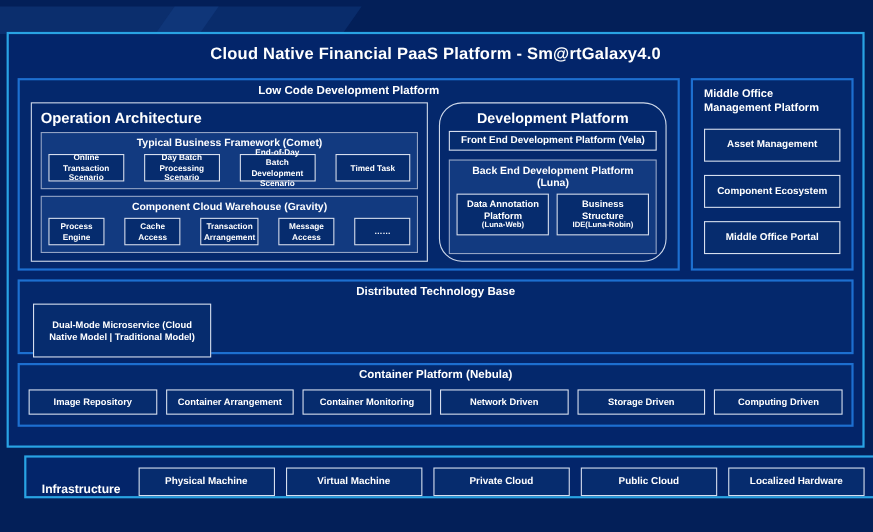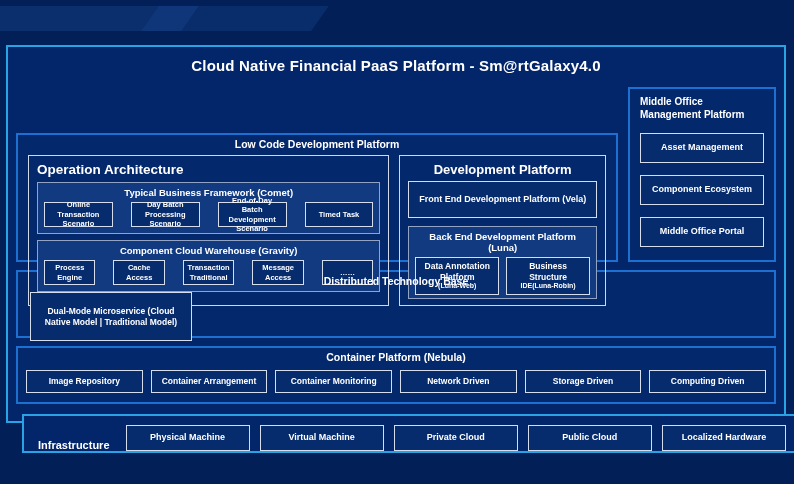--- a/index.html
+++ b/index.html
@@ -10,51 +10,51 @@
     background:#031f58;
     font-family:"Liberation Sans", sans-serif;
     color:#ffffff;
     overflow:hidden;
   }
   .deco { position:absolute; top:6px; height:25px; transform:skewX(-35deg); }
   .deco1 { left:-30px; width:220px; background:#123a80; opacity:.55; }
   .deco2 { left:150px; width:170px; background:#17448f; opacity:.35; }
 
   .outer-box {
-    position:absolute; left:6px; top:45px; width:780px; height:378px;
+    position:absolute; left:6px; top:29px; width:780px; height:378px;
     border:2px solid #29a3e3; background:#03256a; padding:0 8px;
   }
   .page-title { text-align:center; margin-top:10px; font-size:15px; font-weight:bold; letter-spacing:.2px; }
 
   .top-row { display:flex; gap:10px; margin-top:13px; height:175px; }
 
   .blue-box { border:2px solid #1d6fd0; background:#04286c; }
-  .lowcode { flex:1; padding:3px 10px 6px; display:flex; flex-direction:column;margin-top:46px; }
+  .lowcode { flex:1; padding:3px 10px 6px; display:flex; flex-direction:column; }
   .sec-label { text-align:center; font-size:10.5px; font-weight:bold; }
   .lowcode-inner { display:flex; gap:10px; flex:1; margin-top:5px; }
 
   .white-frame { border:1px solid #cfd9ea; padding:3px 8px 6px; }
   .op-arch { flex:1.82; display:flex; flex-direction:column; }
   .big-head { font-size:13.5px; font-weight:bold; margin:3px 0 5px; }
 
   .panel { border:1px solid #93a3c4; background:#123a80; padding:2px 6px 6px; }
   .panel-title { text-align:center; font-size:9.5px; font-weight:bold; margin:2px 0 4px; }
   .leaf-row { display:flex; gap:18px; }
   .leaf {
     border:1px solid #d6deee; background:#062c6e;
     display:flex; align-items:center; justify-content:center;
     text-align:center; font-size:7.5px; font-weight:bold; line-height:1.25;
     padding:1px 2px;
   }
   .comet-leaf { flex:1; height:25px; }
   .gravity { margin-top:6px; }
 
-  .dev-plat { flex:1; display:flex; flex-direction:column; }
+  .dev-plat { flex:1; display:flex; flex-direction:column;border-radius:21px; }
   .dev-head { text-align:center; font-size:13px; font-weight:bold; margin:3px 0 4px; }
-  .frontend-leaf { height:37px; font-size:9px; }
+  .frontend-leaf { height:18px; font-size:9px; }
   .backend-panel { margin-top:8px; flex:1; padding-bottom:3px; }
   .backend-row { display:flex; gap:7px; }
   .backend-leaf { flex:1; height:38px; flex-direction:column; font-size:8.5px; }
   .leaf-sub { font-size:7px; font-weight:bold; }
 
   .midoffice { width:148px; padding:6px 10px; display:flex; flex-direction:column; }
   .midoffice-title { font-size:10px; font-weight:bold; line-height:1.3; }
   .mid-leaf { height:30px; font-size:9px; margin-top:12px; }
 
   .distributed { margin-top:8px; height:68px; padding:3px 12px 8px; }
@@ -99,21 +99,21 @@
               <div class="leaf comet-leaf">Day Batch Processing Scenario</div>
               <div class="leaf comet-leaf">End-of-Day Batch Development Scenario</div>
               <div class="leaf comet-leaf">Timed Task</div>
             </div>
           </div>
           <div class="panel gravity">
             <div class="panel-title">Component Cloud Warehouse (Gravity)</div>
             <div class="leaf-row">
               <div class="leaf comet-leaf">Process Engine</div>
               <div class="leaf comet-leaf">Cache Access</div>
-              <div class="leaf comet-leaf">Transaction Traditional</div>
+              <div class="leaf comet-leaf">Transaction Arrangement</div>
               <div class="leaf comet-leaf">Message Access</div>
               <div class="leaf comet-leaf">……</div>
             </div>
           </div>
         </div>
 
         <div class="white-frame dev-plat">
           <div class="dev-head">Development Platform</div>
           <div class="leaf frontend-leaf">Front End Development Platform (Vela)</div>
           <div class="panel backend-panel">

